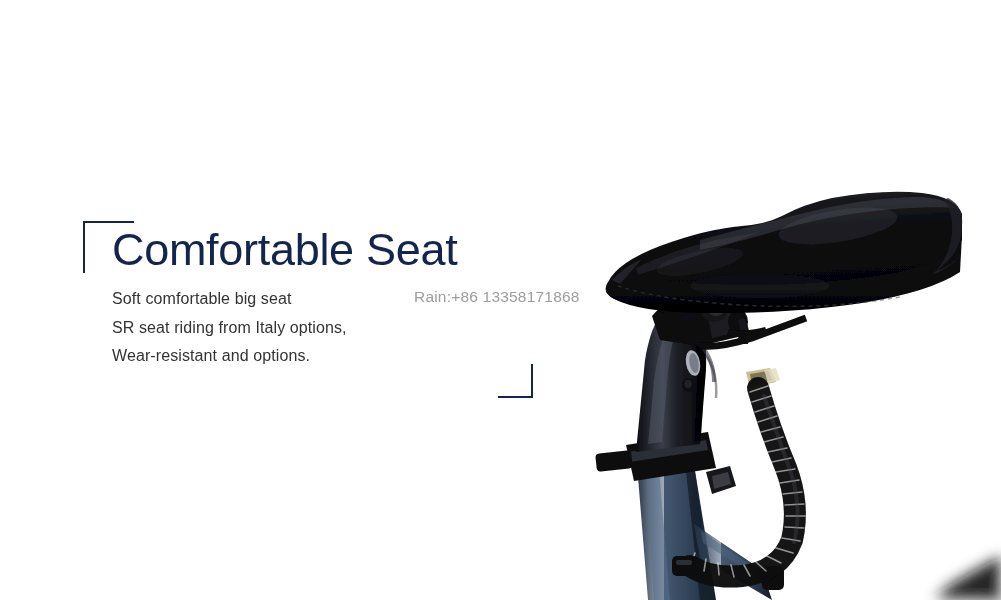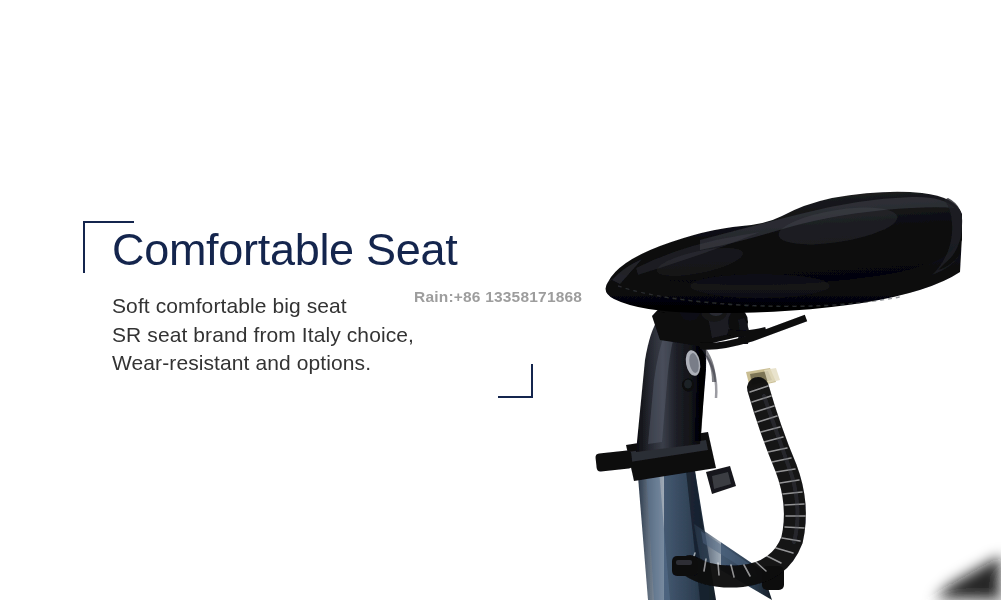--- a/index.html
+++ b/index.html
@@ -33,34 +33,34 @@
   .text-block { position:absolute; left:112px; top:222px; width:470px; }
   .headline {
     font-size:45px;
     line-height:56px;
     font-weight:400;
     color:#14254d;
     letter-spacing:-0.3px;
     white-space:nowrap;
   }
   .body-copy {
-    margin-top:14px;
-    font-size:21px;
+    margin-top:7px;
+    font-size:16px;
     line-height:28.6px;
     color:#333333;
     letter-spacing:0.1px;
   }
   .body-copy .line { white-space:nowrap; }
 
   
   .watermark {
     position:absolute;
     left:414px; top:288px;
     font-size:15.5px;
-    font-weight:bold;
+    font-weight:normal;
     color:#9d9d9d;
     letter-spacing:0.2px;
     white-space:nowrap;
   }
 
   
   .photo {
     position:absolute;
     left:0; top:0;
     width:1001px; height:600px;
@@ -272,20 +272,20 @@
 
   <div class="bracket bracket-br">
     <span class="v"></span>
     <span class="h"></span>
   </div>
 
   <div class="text-block">
     <div class="headline">Comfortable Seat</div>
     <div class="body-copy">
       <div class="line">Soft comfortable big seat</div>
-      <div class="line">SR seat brand from Italy choice,</div>
+      <div class="line">SR seat riding from Italy options,</div>
       <div class="line">Wear-resistant and options.</div>
     </div>
   </div>
 
   <div class="watermark">Rain:+86 13358171868</div>
 
 </div>
 
 </body></html>

